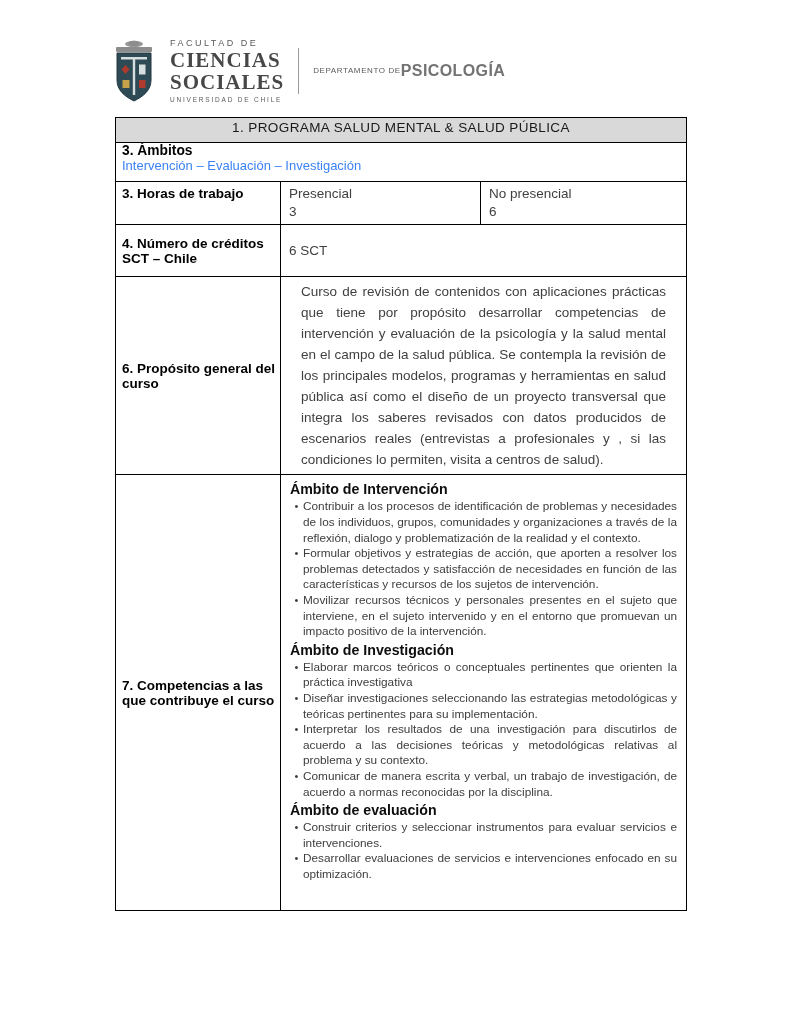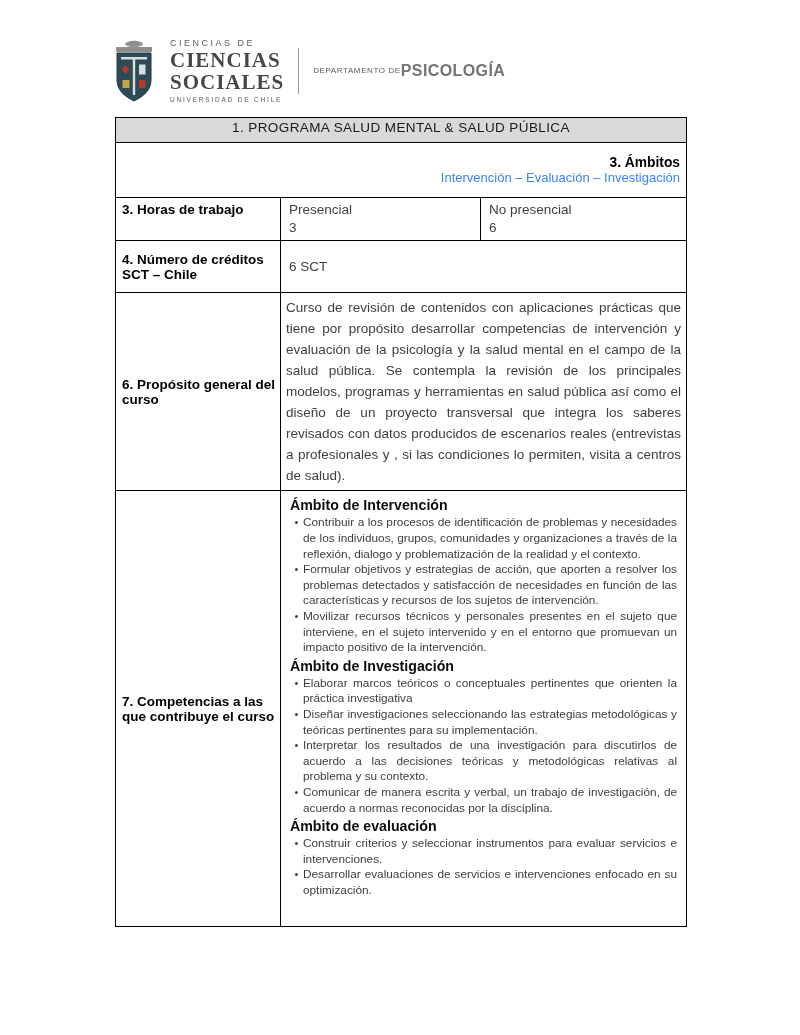--- a/index.html
+++ b/index.html
@@ -70,21 +70,21 @@
   .bold-cell { font-weight: bold; color: #000; font-size: 13.8px; }
   .label-cell { font-weight: bold; color: #000; font-size: 13.8px; padding: 4px 4px 4px 6px !important; }
   .mid { vertical-align: middle !important; }
   .value-text { color: #3f3f3f; }
   .gray-line { color: #3b82f6; font-size: 13px; }
   .para-cell {
     text-align: justify;
     color: #3f3f3f;
     font-size: 14.2px;
     line-height: 21px;
-    padding: 4px 5px !important;
+    padding: 4px 20px !important;
   }
   .competencias-cell { padding: 4px 9px 6px 9px !important; }
   .amb-heading {
     font-weight: bold;
     color: #0d0d0d;
     font-size: 14.2px;
     line-height: 19px;
     margin-top: 1px;
   }
   .bullet {
@@ -110,21 +110,21 @@
       <rect x="8" y="9" width="36" height="5" rx="1" fill="#8d8d8d"></rect>
       <path d="M9 15 L43 15 L43 42 C43 52 36 58 26 63 C16 58 9 52 9 42 Z" fill="#2d4a55" stroke="#22363f" stroke-width="1"></path>
       <rect x="13" y="19" width="26" height="2.5" fill="#d7dedf"></rect>
       <rect x="24.8" y="19" width="2.4" height="38" fill="#d7dedf"></rect>
       <path d="M17.5 27 l4 4.5 -4 4.5 -4 -4.5 Z" fill="#b03a2e"></path>
       <rect x="31" y="26.5" width="6.5" height="10" fill="#d7dedf"></rect>
       <rect x="14.5" y="42" width="7" height="8" fill="#c8a24a"></rect>
       <path d="M31 42 l6.5 0 0 8 -6.5 0 Z" fill="#b03a2e"></path>
     </svg>
     <div class="faculty-text">
-      <span class="faculty-small">CIENCIAS DE</span>
+      <span class="faculty-small">FACULTAD DE</span>
       <span class="faculty-big">CIENCIAS</span>
       <span class="faculty-big">SOCIALES</span>
       <span class="university-small">UNIVERSIDAD DE CHILE</span>
     </div>
     <div class="logo-divider"></div>
     <div class="department-text">
       <span class="department-small">DEPARTAMENTO DE</span>
       <span class="department-big">PSICOLOGÍA</span>
     </div>
   </div>
@@ -136,21 +136,21 @@
       <col style="width:206px">
     </colgroup>
 
     <tbody>
         <tr>
       <td colspan="3" class="title-cell">1. PROGRAMA SALUD MENTAL &amp; SALUD PÚBLICA</td>
     </tr>
 
 
     <tr>
-      <td colspan="3" style="height:39px; padding:12px 6px;text-align:right;">
+      <td colspan="3" style="height:39px; padding:0 6px;">
         <div class="bold-cell">3. Ámbitos</div>
         <div class="gray-line">Intervención – Evaluación –  Investigación</div>
       </td>
     </tr>
 
     <tr>
       <td class="label-cell" style="height:39px;">3. Horas de trabajo</td>
       <td>
         <div class="value-text two-line">Presencial</div>
         <div class="value-text two-line">3</div>

